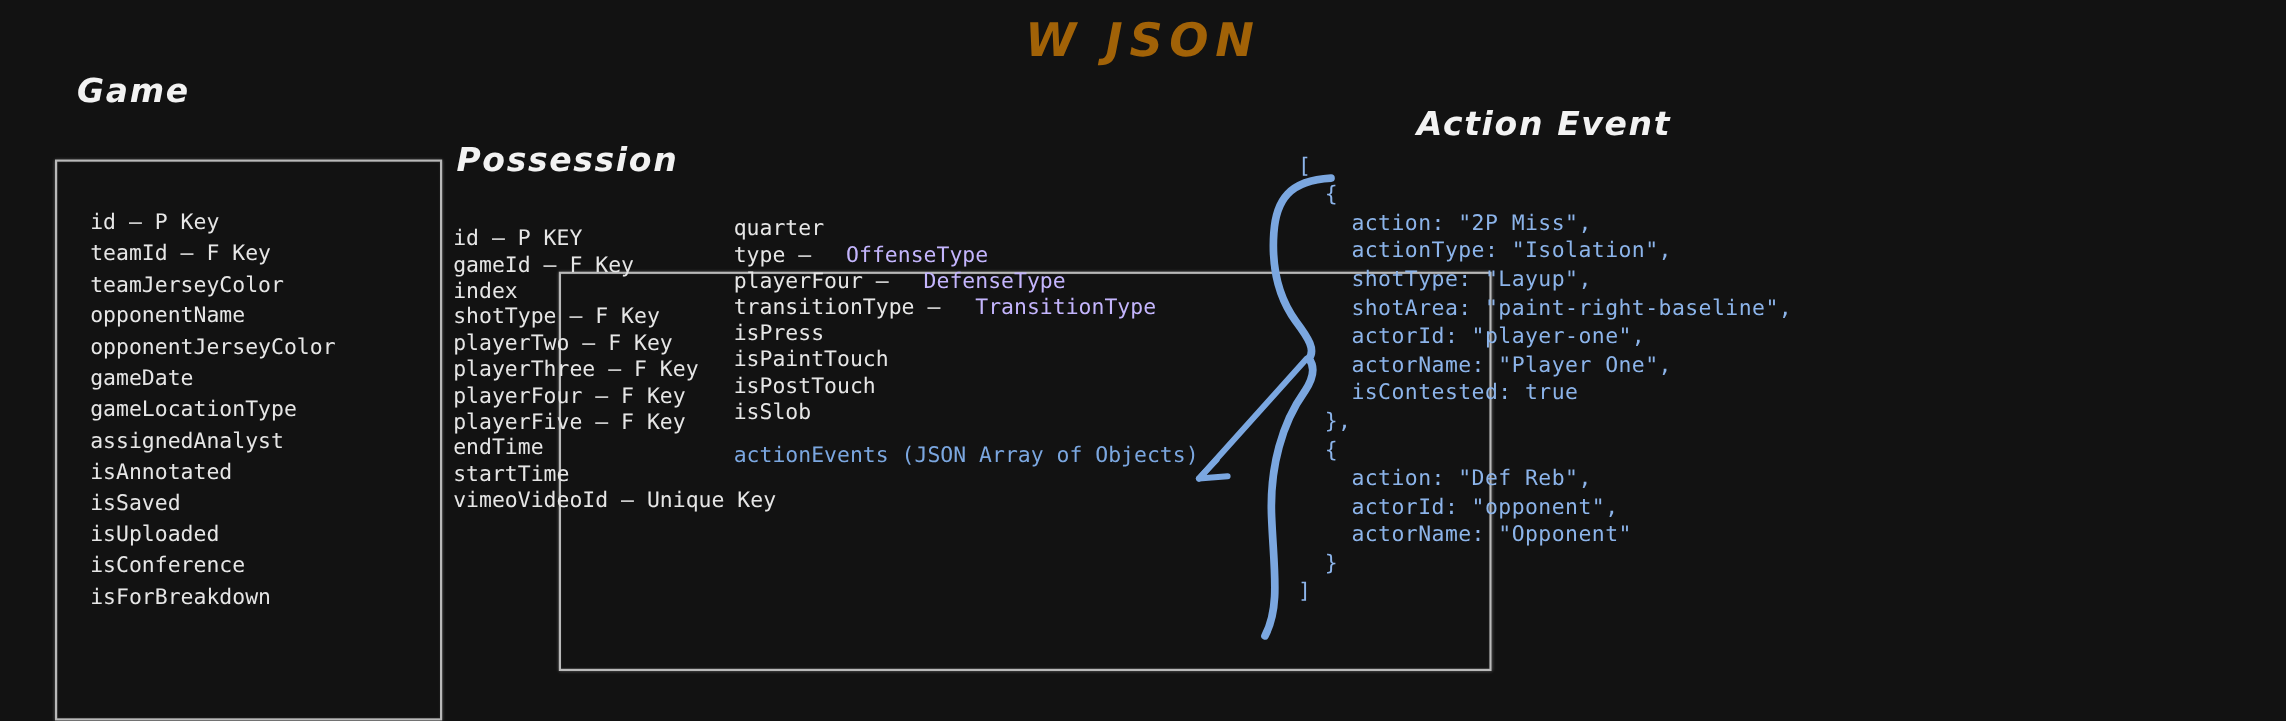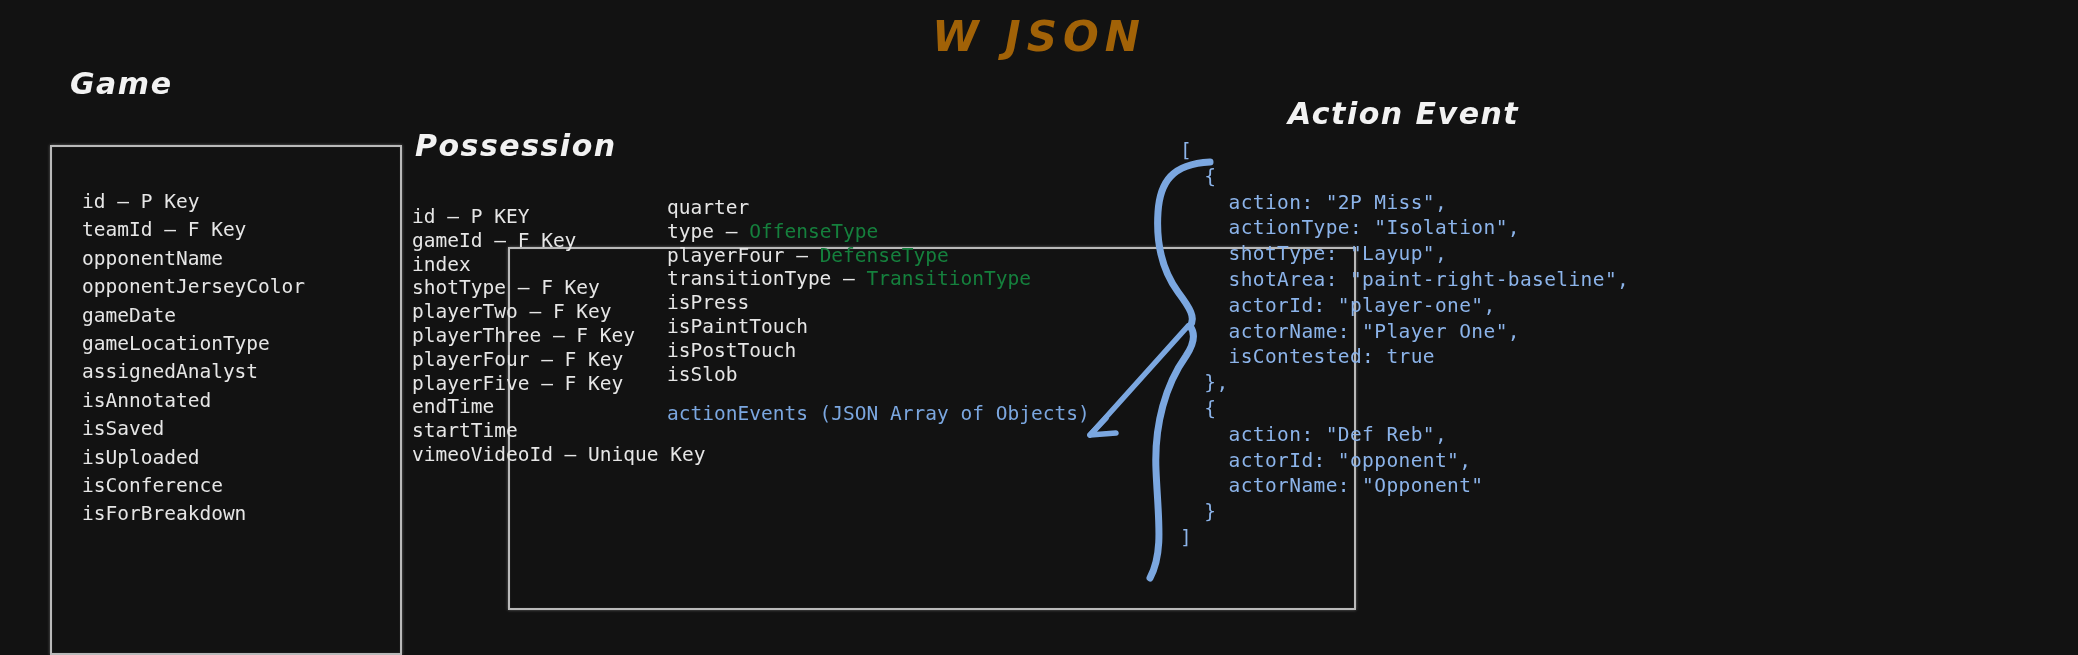--- a/index.html
+++ b/index.html
@@ -42,21 +42,21 @@
     position:absolute;
     font-size:19.5px;
     line-height:23.8px;
     color:#e6e6e6;
     white-space:nowrap;
   }
   #game-fields{left:82px;top:188px;line-height:28.4px;}
   #poss-left{left:412px;top:205px;}
   #poss-right{left:667px;top:196px;}
 
-  .t{color:#15803d;}
+  .t{color:#c4b5fd;margin-left:20px;}
   .blue{color:#7ba7e0;}
 
   #json{
     position:absolute;left:1180px;top:138px;
     font-size:19.5px;line-height:25.8px;
     color:#8cb4ea;
     white-space:pre;
     letter-spacing:.4px;
   }
   #brace-wrap{position:absolute;left:1090px;top:130px;width:480px;height:500px;pointer-events:none;}
@@ -65,20 +65,21 @@
 </head>
 <body>
 
 <div id="title" class="hand">W JSON</div>
 
 <div id="game-title" class="hand ent-title">Game</div>
 <div id="game-box" class="box"></div>
 <div id="game-fields" class="fieldcol">
     <div>id — P Key</div>
     <div>teamId — F Key</div>
+    <div>teamJerseyColor</div>
     <div>opponentName</div>
     <div>opponentJerseyColor</div>
     <div>gameDate</div>
     <div>gameLocationType</div>
     <div>assignedAnalyst</div>
     <div>isAnnotated</div>
     <div>isSaved</div>
     <div>isUploaded</div>
     <div>isConference</div>
     <div>isForBreakdown</div>

